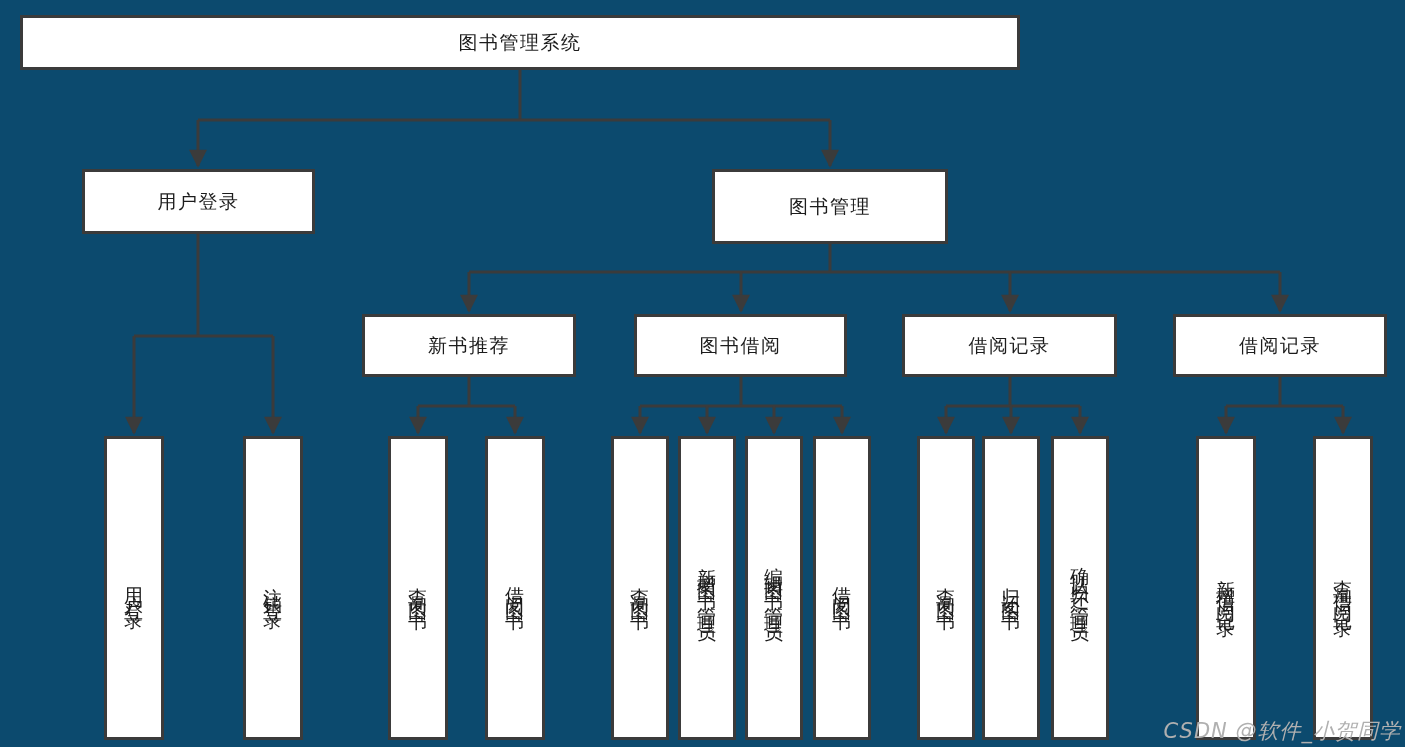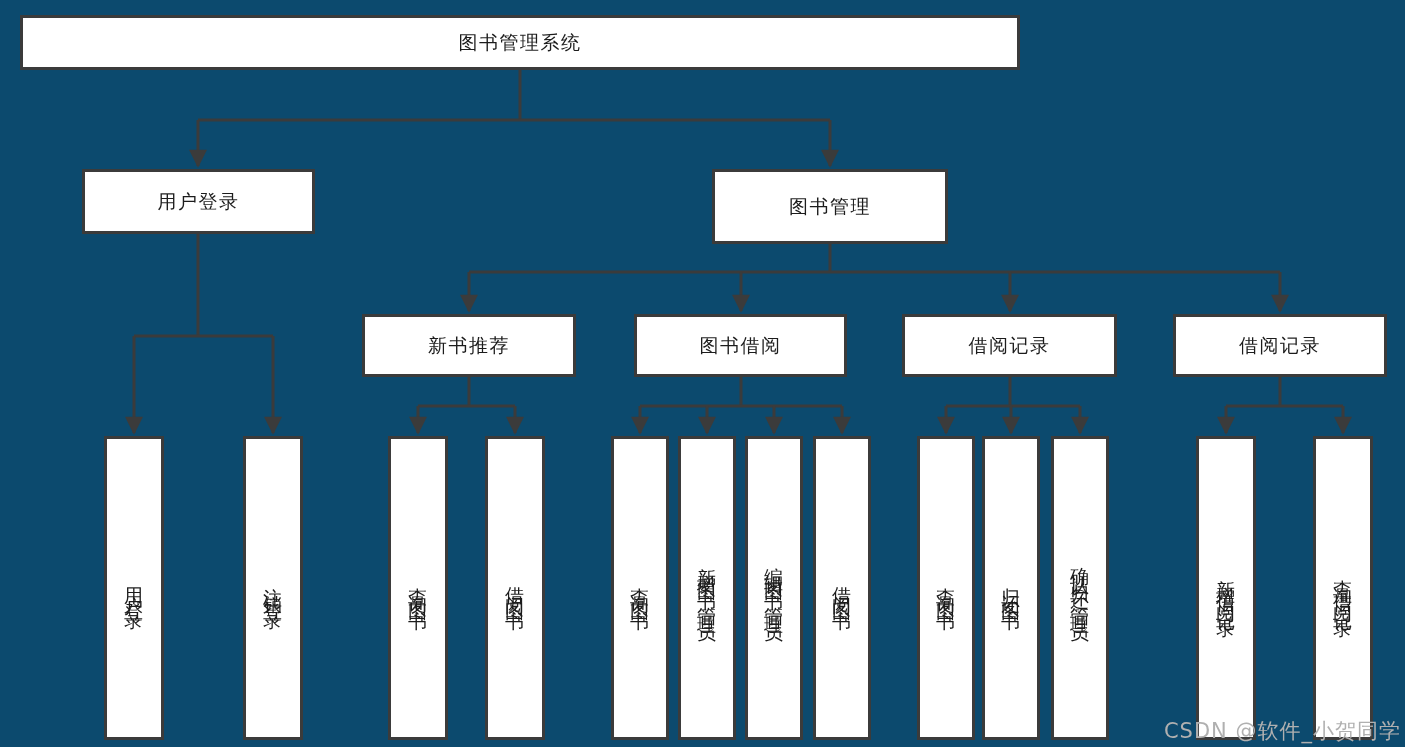--- a/index.html
+++ b/index.html
@@ -34,20 +34,21 @@
   }
   .watermark{
     position:absolute;
     right:4px;
     bottom:2px;
     font-size:21px;
     color:#b0b0b0;
     letter-spacing:1px;
     z-index:5;
     white-space:nowrap;
+    font-style:italic;
   }
 </style>
 </head>
 <body>
 
 <div class="canvas">
 
   <svg class="connectors" viewBox="0 0 1405 747" xmlns="http://www.w3.org/2000/svg">
     <defs>
       <marker id="arw" viewBox="0 0 10 10" refX="9" refY="5" markerWidth="6.5" markerHeight="6" orient="auto">

